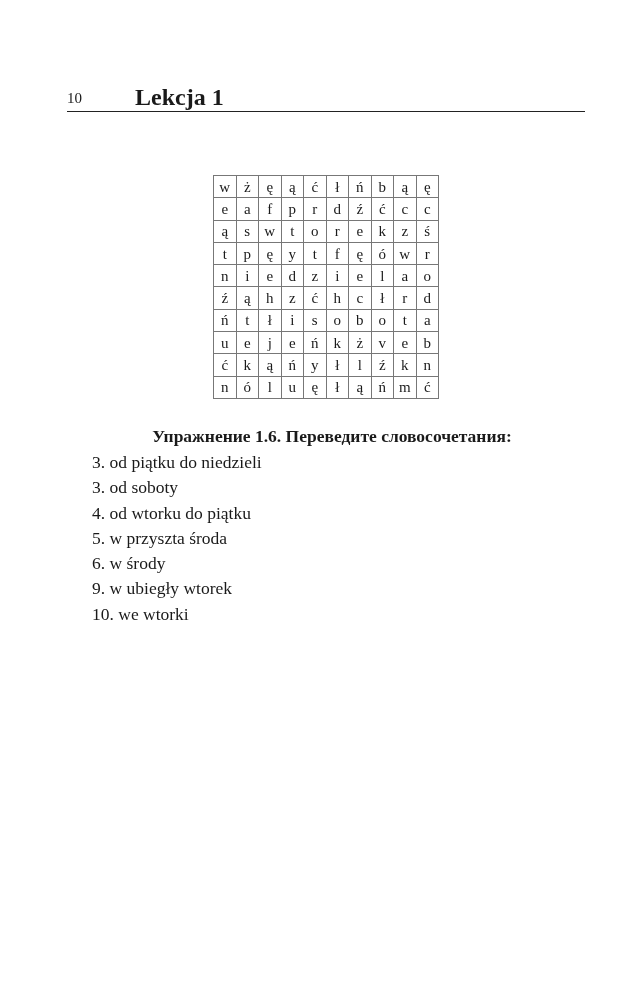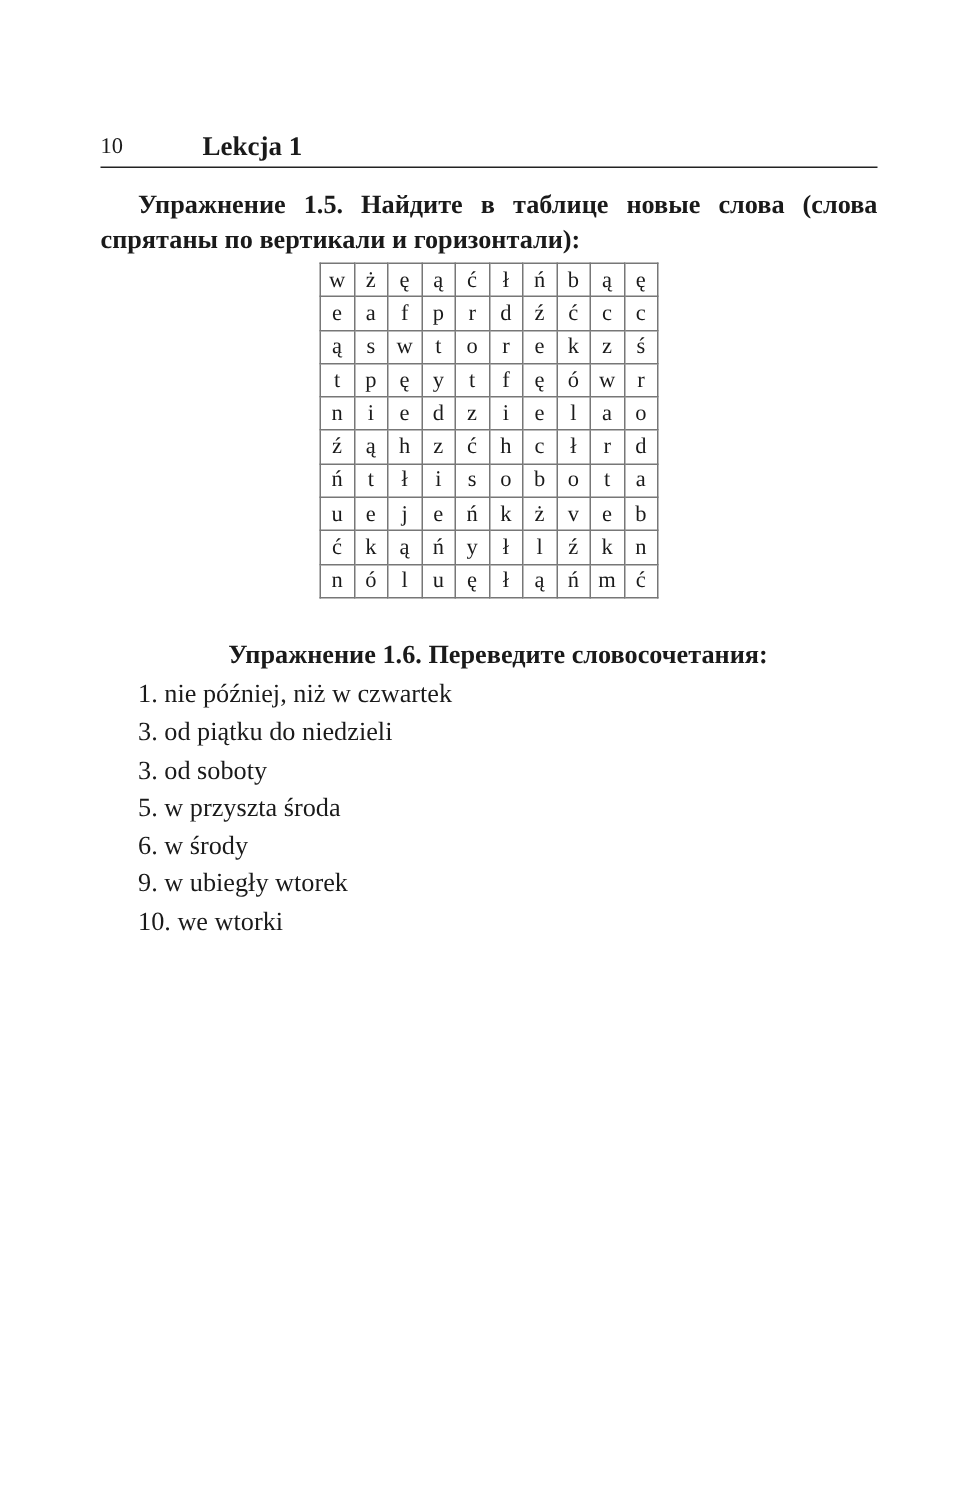--- a/index.html
+++ b/index.html
@@ -32,21 +32,21 @@
       position: absolute;
       left: 0;
       top: 2px;
       font-size: 15px;
       line-height: 20px;
     }
     .chapter-title {
       position: absolute;
       left: 68px;
       top: 0;
-      font-size: 18px;
+      font-size: 24px;
       font-weight: bold;
       line-height: 22px;
     }
     .head-rule {
       position: absolute;
       left: 67px;
       top: 111px;
       width: 518px;
       height: 0;
       border-top: 1.5px solid #222222;
@@ -105,21 +105,20 @@
 <body>
 
 <div class="page">
 
   <div class="running-head">
     <span class="page-number">10</span>
     <span class="chapter-title">Lekcja 1</span>
   </div>
   <div class="head-rule"></div>
 
-  <div class="exercise-heading ex15-heading">Упражнение 1.5. Найдите в таблице новые слова (слова спрятаны по вертикали и горизонтали):</div>
 
   <table class="grid">
     <tbody id="grid-body">
         <tr>
           <td>w</td>
           <td>ż</td>
           <td>ę</td>
           <td>ą</td>
           <td>ć</td>
           <td>ł</td>
@@ -235,22 +234,22 @@
           <td>ń</td>
           <td>m</td>
           <td>ć</td>
         </tr>
       </tbody>
   </table>
 
   <div class="exercise-heading ex16-heading">Упражнение 1.6. Переведите словосочетания:</div>
 
   <ul class="phrase-list">
-    <li>1. nie później, niż w czwartek</li>
     <li>3. od piątku do niedzieli</li>
     <li>3. od soboty</li>
+    <li>4. od wtorku do piątku</li>
     <li>5. w przyszta środa</li>
     <li>6. w środy</li>
     <li>9. w ubiegły wtorek</li>
     <li>10. we wtorki</li>
   </ul>
 
 </div>
 
 </body></html>

